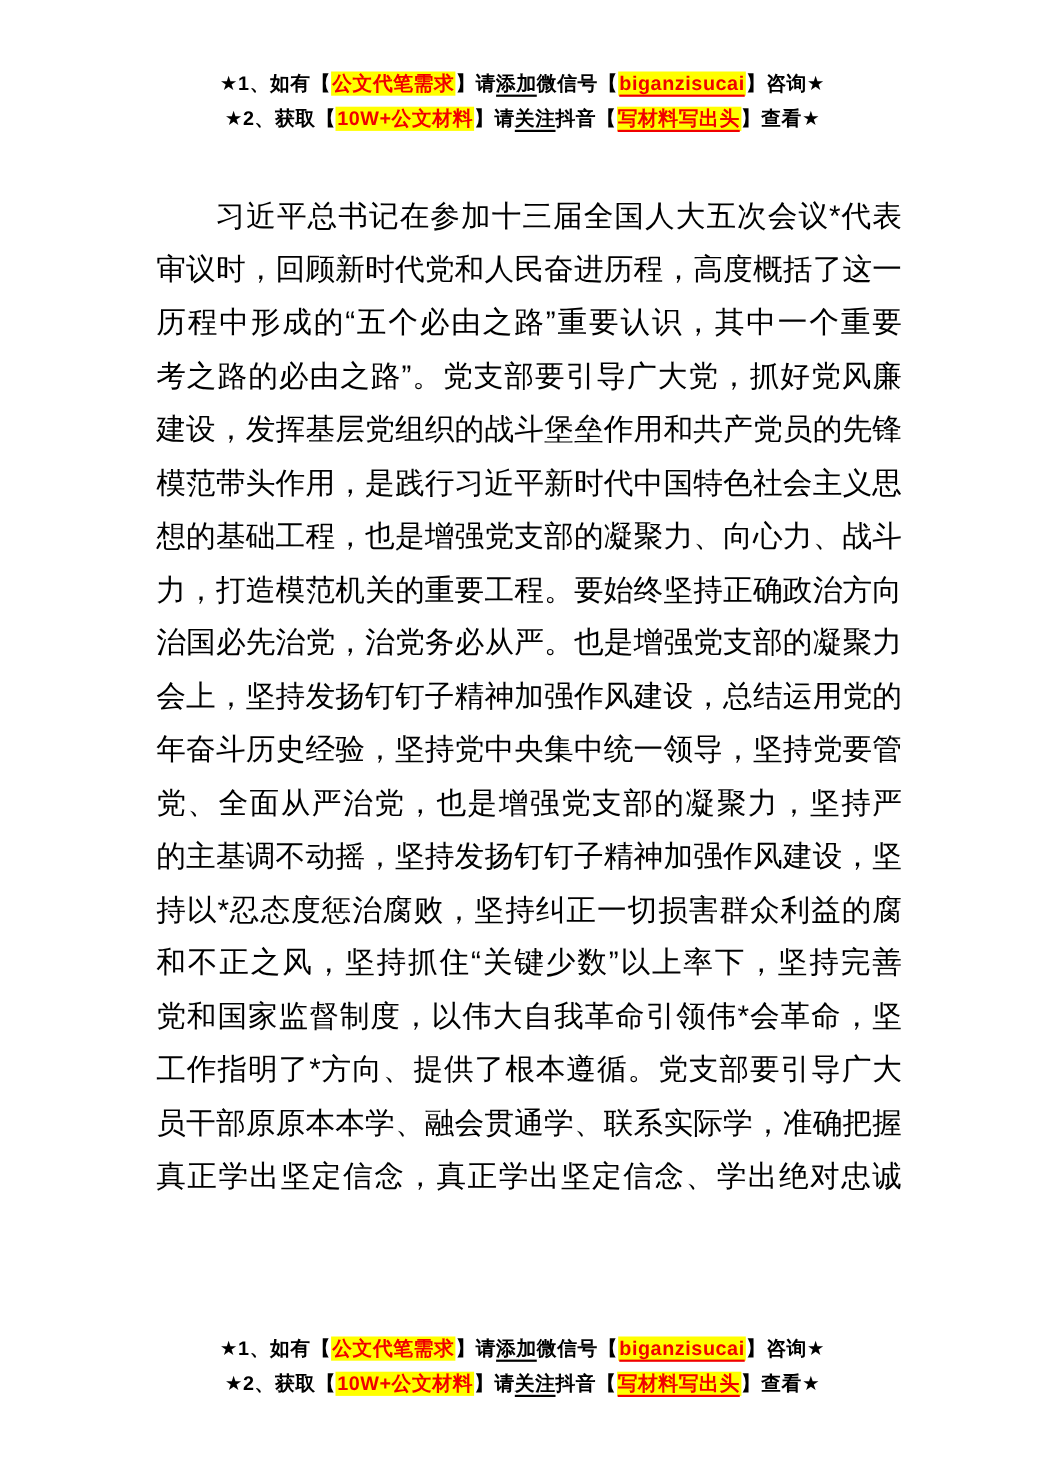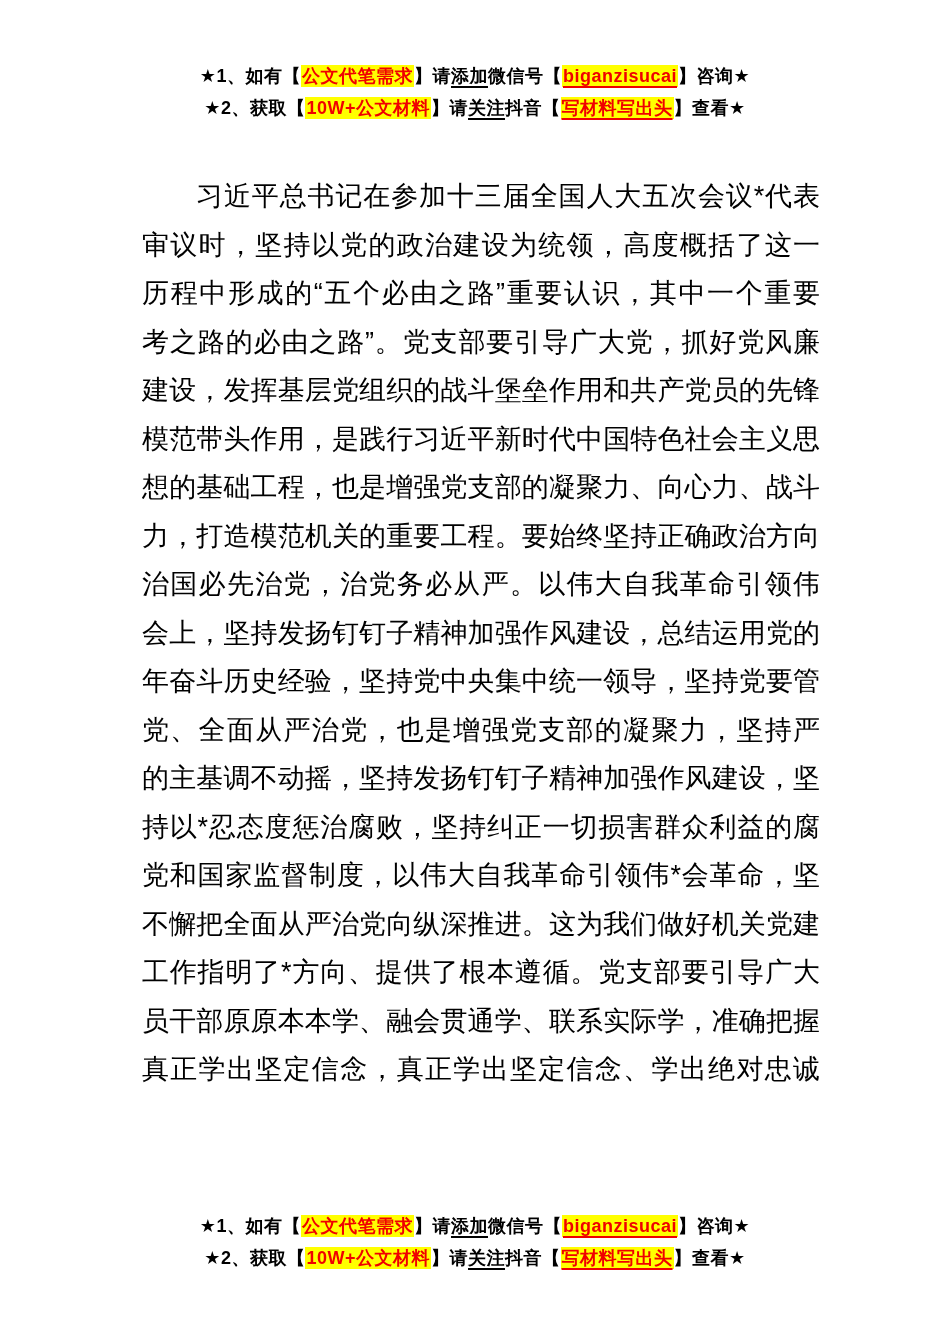--- a/index.html
+++ b/index.html
@@ -78,35 +78,35 @@
       <span>★1、如有【</span><span class="hl">公文代笔需求</span><span>】请</span><span class="ul">添加</span><span>微信号【</span><span class="hl ul">biganzisucai</span><span>】咨询★</span>
     </div>
     <div>
       <span>★2、获取【</span><span class="hl">10W+公文材料</span><span>】请</span><span class="ul">关注</span><span>抖音【</span><span class="hl ul">写材料写出头</span><span>】查看★</span>
     </div>
   </div>
 
 
   <div class="doc-body">
     <div class="bline indent">习近平总书记在参加十三届全国人大五次会议*代表团</div>
-    <div class="bline">审议时，坚持以党的政治建设为统领，高度概括了这一</div>
+    <div class="bline">审议时，回顾新时代党和人民奋进历程，高度概括了这一</div>
     <div class="bline">历程中形成的“五个必由之路”重要认识，其中一个重要</div>
     <div class="bline">考之路的必由之路”。党支部要引导广大党，抓好党风廉政</div>
     <div class="bline">建设，发挥基层党组织的战斗堡垒作用和共产党员的先锋</div>
     <div class="bline">模范带头作用，是践行习近平新时代中国特色社会主义思</div>
     <div class="bline">想的基础工程，也是增强党支部的凝聚力、向心力、战斗</div>
     <div class="bline">力，打造模范机关的重要工程。要始终坚持正确政治方向</div>
-    <div class="bline">治国必先治党，治党务必从严。以伟大自我革命引领伟</div>
+    <div class="bline">治国必先治党，治党务必从严。也是增强党支部的凝聚力</div>
     <div class="bline">会上，坚持发扬钉钉子精神加强作风建设，总结运用党的百</div>
     <div class="bline">年奋斗历史经验，坚持党中央集中统一领导，坚持党要管</div>
     <div class="bline">党、全面从严治党，也是增强党支部的凝聚力，坚持严</div>
     <div class="bline">的主基调不动摇，坚持发扬钉钉子精神加强作风建设，坚</div>
     <div class="bline">持以*忍态度惩治腐败，坚持纠正一切损害群众利益的腐败</div>
+    <div class="bline">和不正之风，坚持抓住“关键少数”以上率下，坚持完善</div>
     <div class="bline">党和国家监督制度，以伟大自我革命引领伟*会革命，坚持</div>
-    <div class="bline">不懈把全面从严治党向纵深推进。这为我们做好机关党建</div>
     <div class="bline">工作指明了*方向、提供了根本遵循。党支部要引导广大党</div>
     <div class="bline">员干部原原本本学、融会贯通学、联系实际学，准确把握</div>
     <div class="bline">真正学出坚定信念，真正学出坚定信念、学出绝对忠诚</div>
   </div>
 
   <div class="promo footer">
     <div>
       <span>★1、如有【</span><span class="hl">公文代笔需求</span><span>】请</span><span class="ul">添加</span><span>微信号【</span><span class="hl ul">biganzisucai</span><span>】咨询★</span>
     </div>
     <div>

